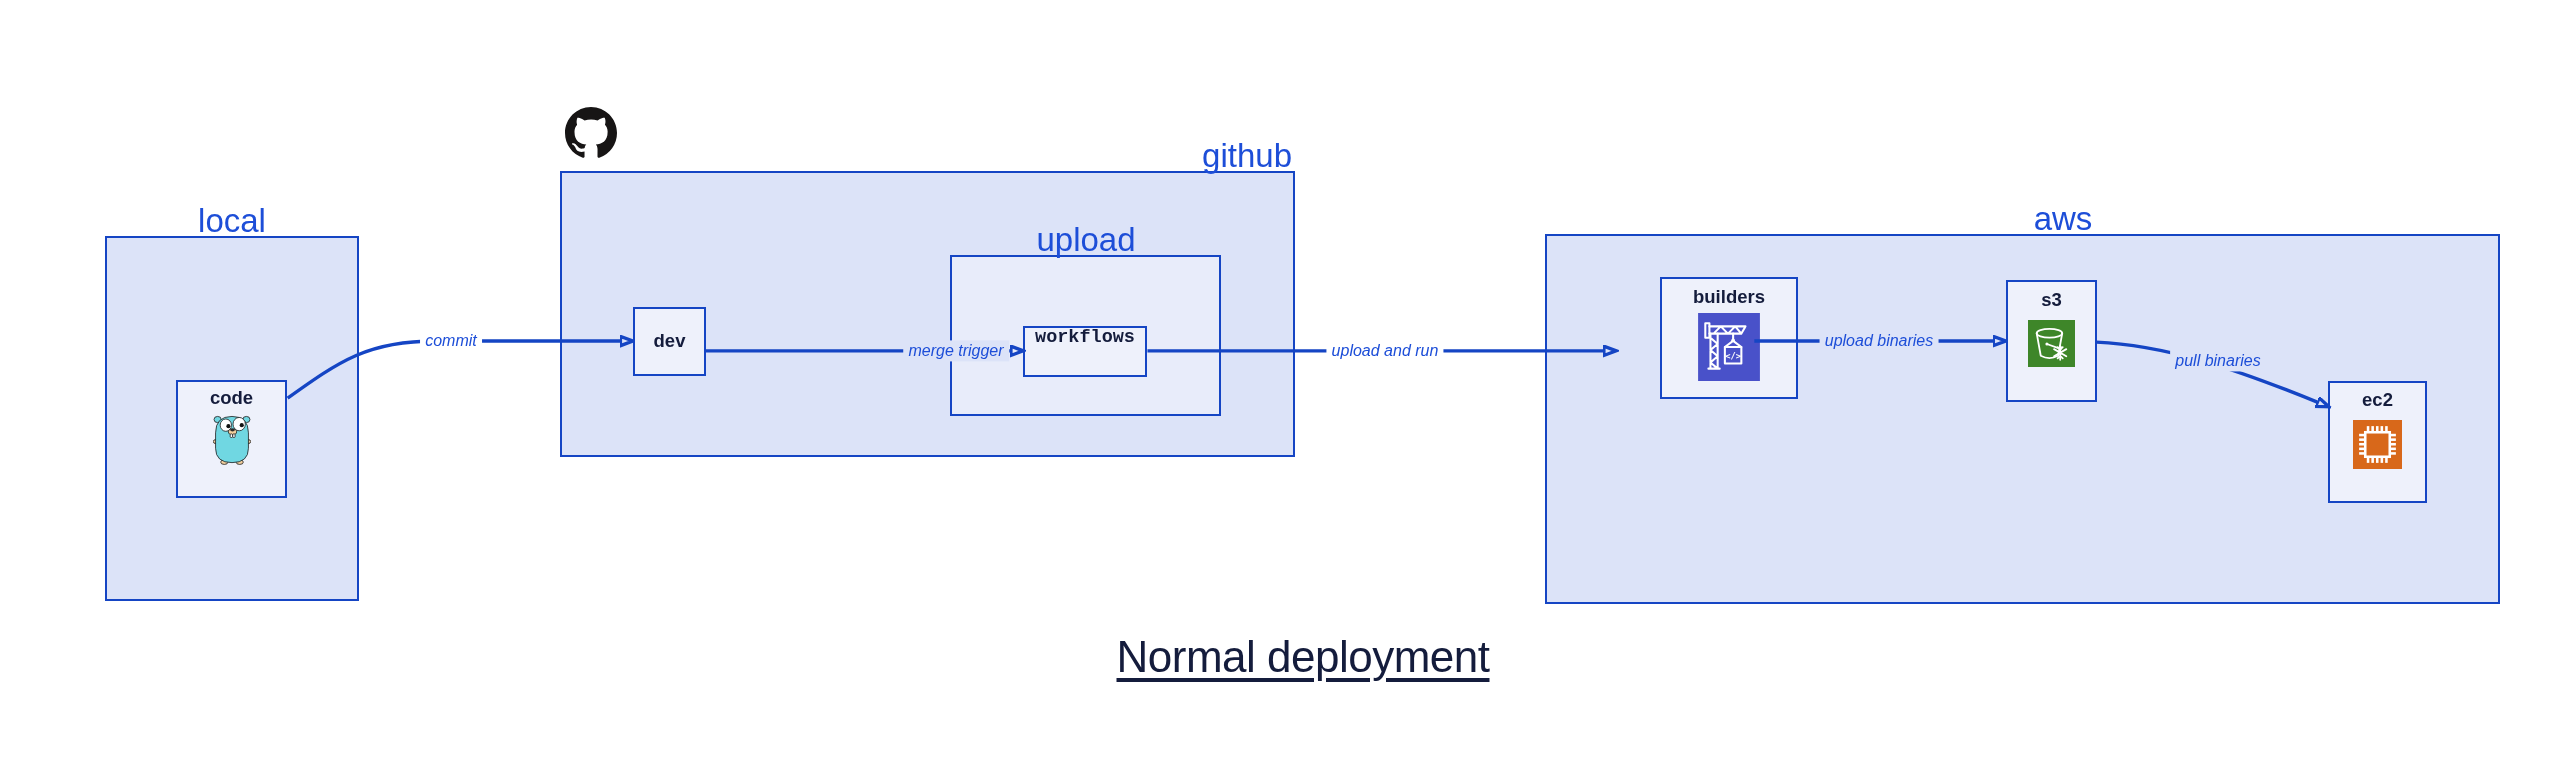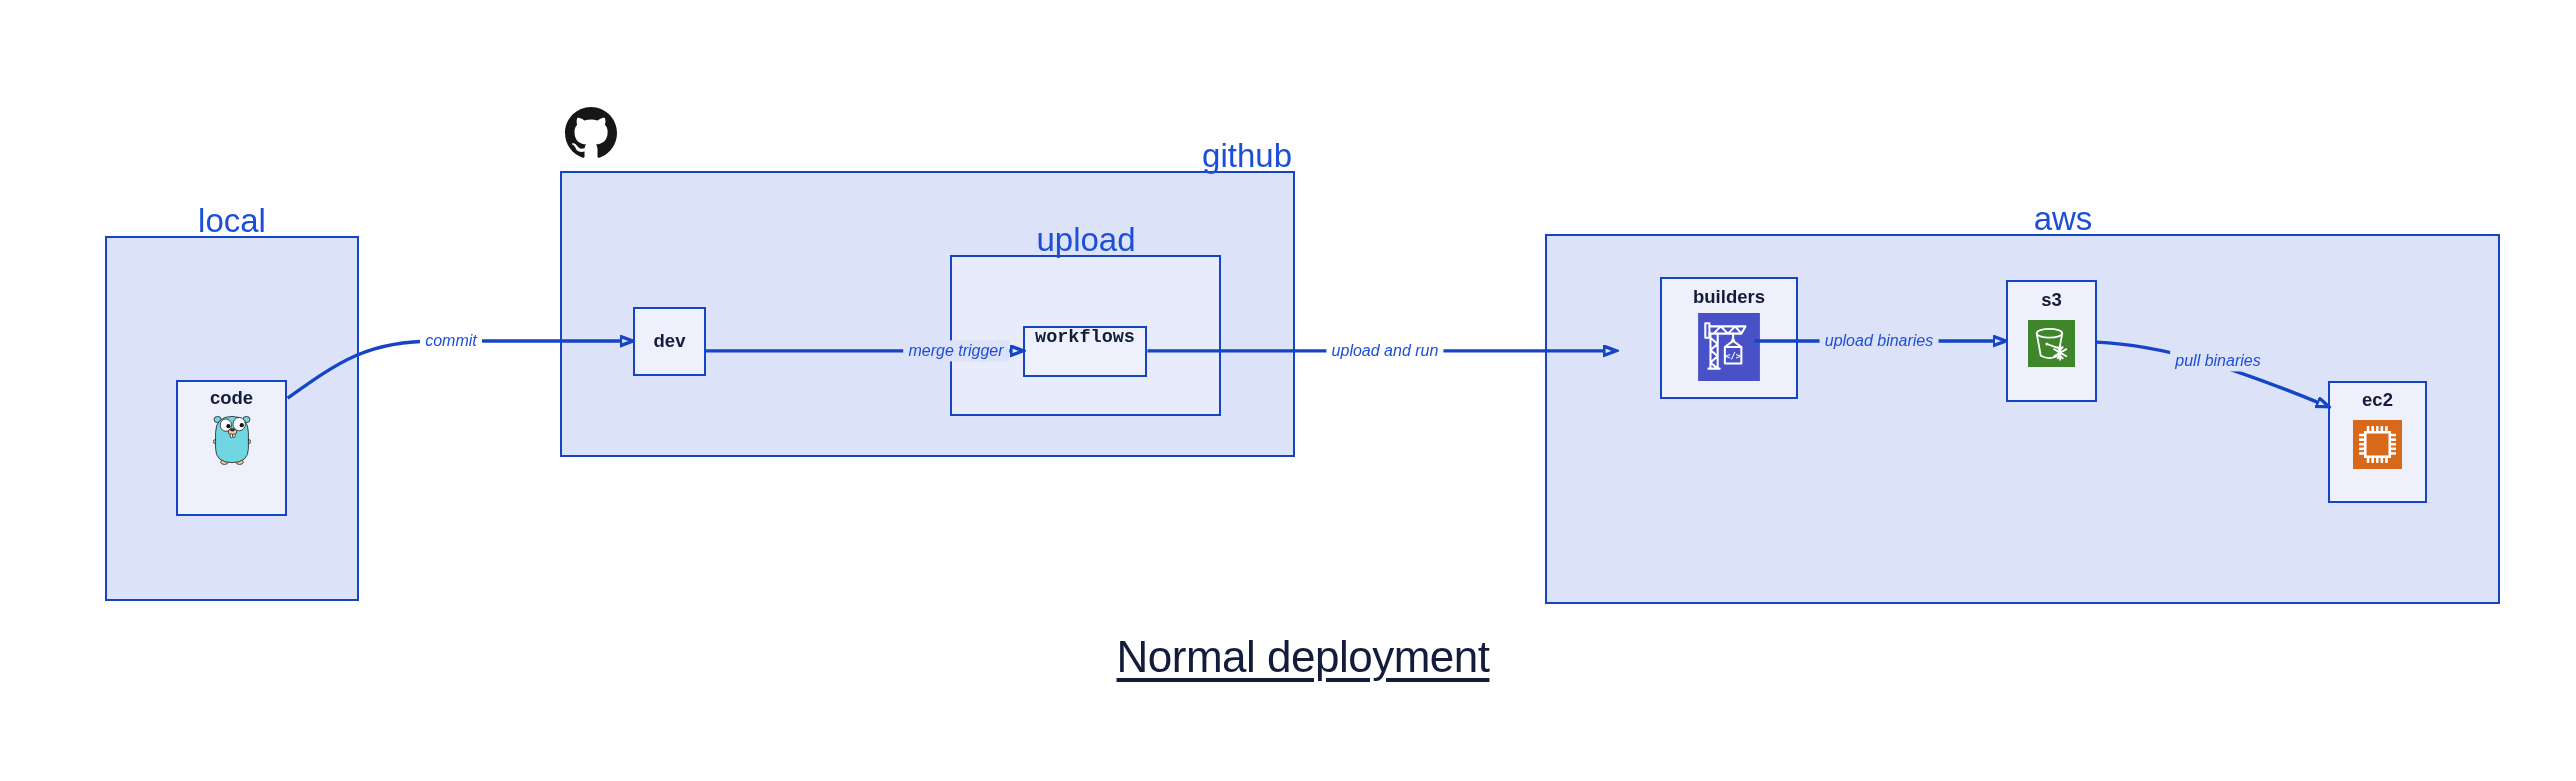--- a/index.html
+++ b/index.html
@@ -18,21 +18,21 @@
   .glabel{position:absolute;font-size:33px;font-weight:400;color:#1d4ed8;white-space:nowrap;z-index:2;}
   #lbl-local {left:232px;top:202px;transform:translateX(-50%);}
   #lbl-github{left:1292px;top:137px;transform:translateX(-100%);}
   #lbl-master{left:1086px;top:221px;transform:translateX(-50%);}
   #lbl-aws   {left:2023px;top:200px;transform:translateX(-50%);margin-left:40px;}
 
   
   .node{position:absolute;border:2.6px solid #1545c4;background:#eef1fb;box-sizing:border-box;
         display:flex;flex-direction:column;align-items:center;z-index:3;}
   .node .nlabel{font-size:18.5px;font-weight:700;color:#141c3c;line-height:1.1;}
-  #node-code     {left:176px;top:380px;width:111px;height:136px;padding-top:6.2px;}
+  #node-code     {left:176px;top:380px;width:111px;height:118px;padding-top:6.2px;}
   #node-dev      {left:633px;top:307px;width:73px;height:69px;justify-content:center;}
   #node-workflows{left:1023px;top:326px;width:124px;height:51px;justify-content:flex-start;font-family:Liberation Mono, monospace;}
   #node-builders {left:1616px;top:277px;width:138px;height:122px;padding-top:8.2px;margin-left:44px;}
   #node-s3       {left:2006px;top:280px;width:91px;height:122px;padding-top:8.2px;}
   #node-ec2      {left:2328px;top:381px;width:99px;height:122px;padding-top:7.2px;}
   #node-code .icon-wrap{margin-top:3.1px;}
   #node-builders .icon-wrap{margin-top:5.2px;}
   #node-s3 .icon-wrap{margin-top:9.3px;}
   #node-ec2 .icon-wrap{margin-top:9.3px;}
 

